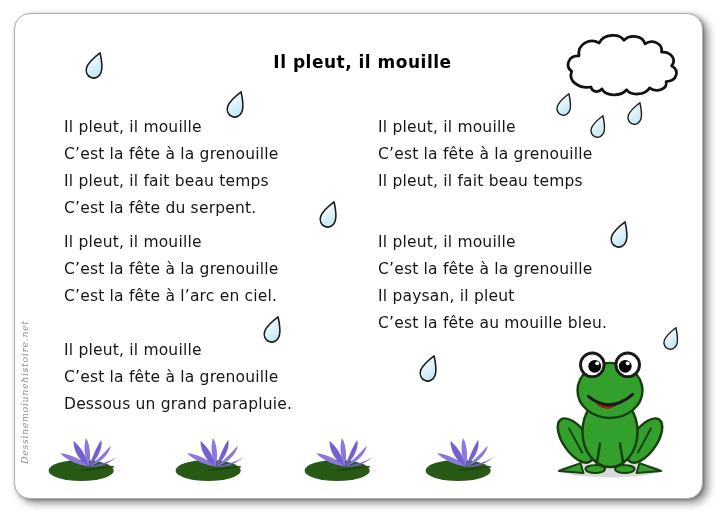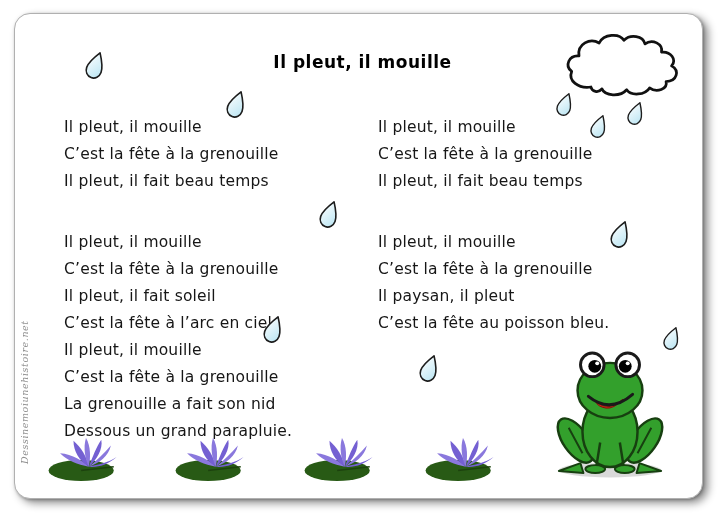--- a/index.html
+++ b/index.html
@@ -70,43 +70,42 @@
 </svg>
 
 <div class="page"></div>
 
 <div class="title">Il pleut, il mouille</div>
 
 <div class="verse col-left v-row1">
   <div>Il pleut, il mouille</div>
   <div>C’est la fête à la grenouille</div>
   <div>Il pleut, il fait beau temps</div>
+  <div>C’est la fête du serpent.</div>
 </div>
 <div class="verse col-left v-row2">
   <div>Il pleut, il mouille</div>
   <div>C’est la fête à la grenouille</div>
-  <div>Il pleut, il fait soleil</div>
   <div>C’est la fête à l’arc en ciel.</div>
 </div>
 <div class="verse col-left v-row3">
   <div>Il pleut, il mouille</div>
   <div>C’est la fête à la grenouille</div>
-  <div>La grenouille a fait son nid</div>
   <div>Dessous un grand parapluie.</div>
 </div>
 <div class="verse col-right v-row1">
   <div>Il pleut, il mouille</div>
   <div>C’est la fête à la grenouille</div>
   <div>Il pleut, il fait beau temps</div>
 </div>
 <div class="verse col-right v-row2">
   <div>Il pleut, il mouille</div>
   <div>C’est la fête à la grenouille</div>
   <div>Il paysan, il pleut</div>
-  <div>C’est la fête au poisson bleu.</div>
+  <div>C’est la fête au mouille bleu.</div>
 </div>
 
 <div class="cloud">
   <svg viewBox="0 0 130 72" width="124" height="66">
     <path d="M 30,60 C 16,62 5,53 9,43 C 1,37 6,25 17,26 C 15,13 29,6 39,12 C 44,2 61,1 66,9 C 73,2 87,4 89,13 C 97,7 109,13 107,22 C 117,21 124,30 118,37 C 127,42 124,54 112,54 C 114,62 102,67 94,61 C 89,69 74,70 69,63 C 62,71 45,70 42,62 C 38,67 31,65 30,60 Z" fill="#ffffff" stroke="#111111" stroke-width="3" stroke-linejoin="round"></path>
   </svg>
 </div>
 
 <div class="drop" style="left:85px;top:51px"><svg viewBox="0 0 22 30">
       <use href="#dropSym"></use>

